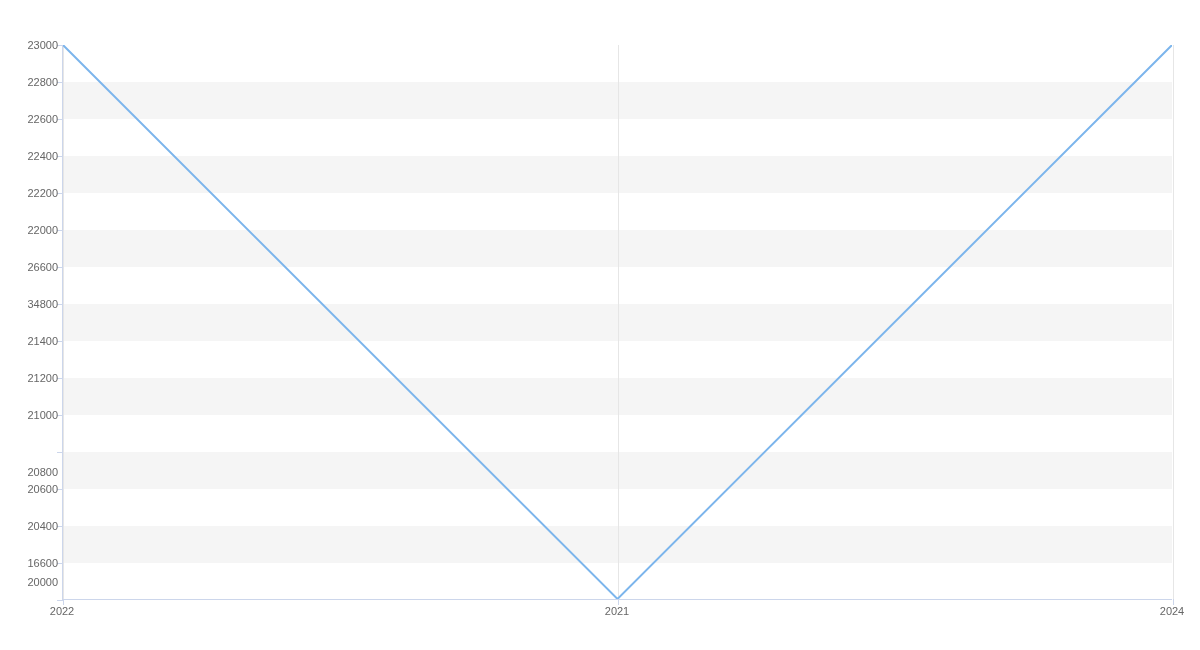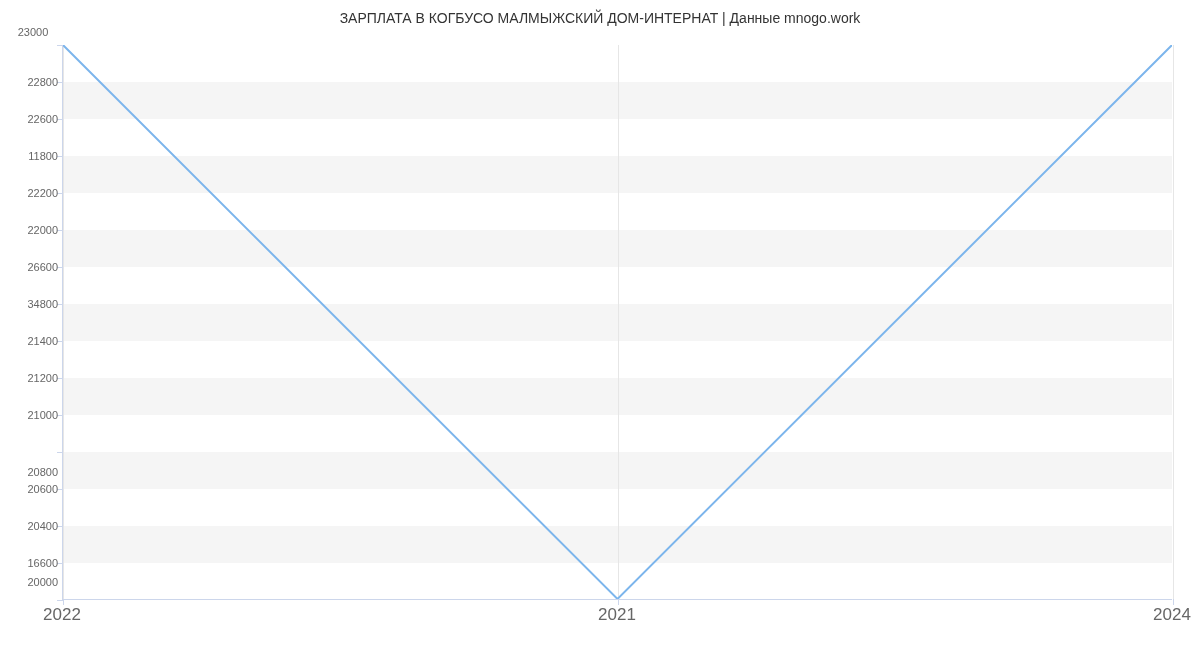--- a/index.html
+++ b/index.html
@@ -64,21 +64,21 @@
     right: 1142px;
     width: 50px;
     text-align: right;
     font-size: 11px;
     color: #666;
     transform: translateY(-50%);
   }
   .x-label {
     position: absolute;
     top: 605px;
-    font-size: 17px;
+    font-size: 11px;
     color: #666;
     transform: translateX(-50%);
   }
   .y-tick {
     position: absolute;
     left: -6px;
     width: 6px;
     height: 0;
     border-top: 1px solid #ccd6eb;
   }
@@ -87,21 +87,20 @@
     bottom: -6px;
     height: 6px;
     width: 0;
     border-left: 1px solid #ccd6eb;
   }
 </style>
 </head>
 <body>
 
 <div class="chart-wrap">
-  <div class="title">ЗАРПЛАТА В КОГБУСО  МАЛМЫЖСКИЙ ДОМ-ИНТЕРНАТ | Данные mnogo.work</div>
 
   <div class="plot">
     <div class="bands" id="bands">
         <div class="band" style="top: 481px; height: 37px;"></div>
         <div class="band" style="top: 407px; height: 37px;"></div>
         <div class="band" style="top: 333px; height: 37px;"></div>
         <div class="band" style="top: 259px; height: 37px;"></div>
         <div class="band" style="top: 185px; height: 37px;"></div>
         <div class="band" style="top: 111px; height: 37px;"></div>
         <div class="band" style="top: 37px; height: 37px;"></div>
@@ -145,23 +144,23 @@
       <div class="y-label" style="top: 526px;">20400</div>
       <div class="y-label" style="top: 489px;">20600</div>
       <div class="y-label" style="top: 472px;">20800</div>
       <div class="y-label" style="top: 415px;">21000</div>
       <div class="y-label" style="top: 378px;">21200</div>
       <div class="y-label" style="top: 341px;">21400</div>
       <div class="y-label" style="top: 304px;">34800</div>
       <div class="y-label" style="top: 267px;">26600</div>
       <div class="y-label" style="top: 230px;">22000</div>
       <div class="y-label" style="top: 193px;">22200</div>
-      <div class="y-label" style="top: 156px;">11800</div>
+      <div class="y-label" style="top: 156px;">22400</div>
       <div class="y-label" style="top: 119px;">22600</div>
       <div class="y-label" style="top: 82px;">22800</div>
-      <div class="y-label" style="top: 32px; text-align: center;">23000</div>
+      <div class="y-label" style="top: 45px;">23000</div>
     </div>
   <div id="xlabels">
       <div class="x-label" style="left: 62px;">2022</div>
       <div class="x-label" style="left: 617px;">2021</div>
       <div class="x-label" style="left: 1172px;">2024</div>
     </div>
 </div>
 
 </body></html>

